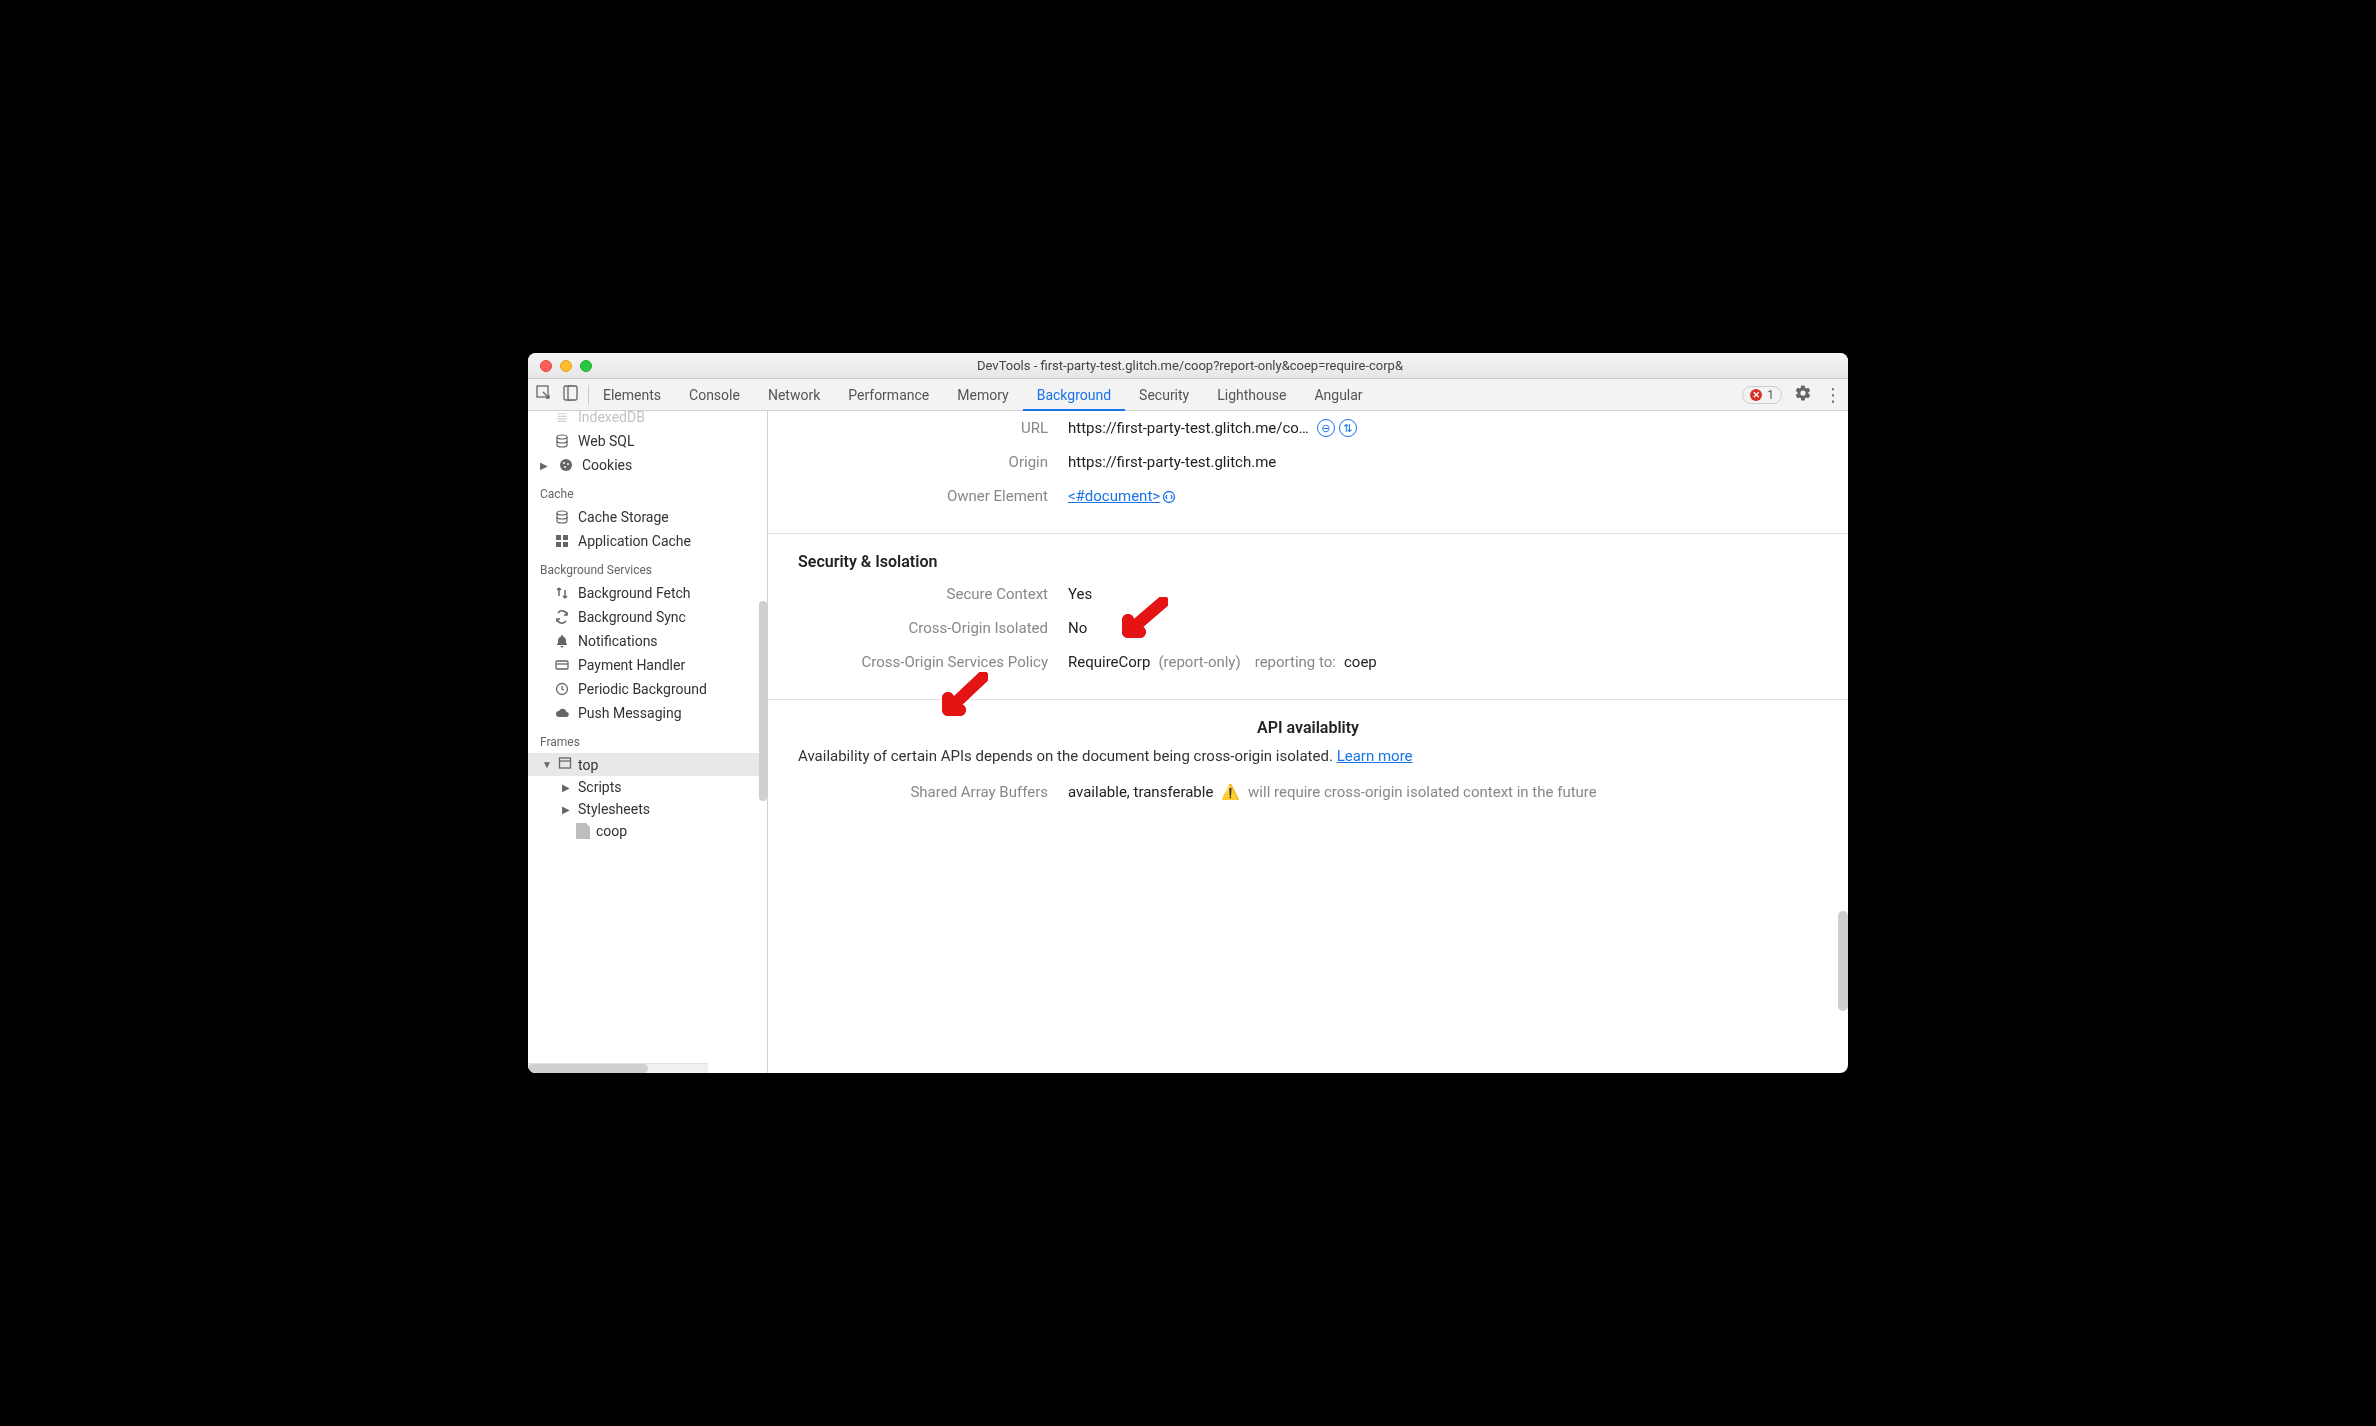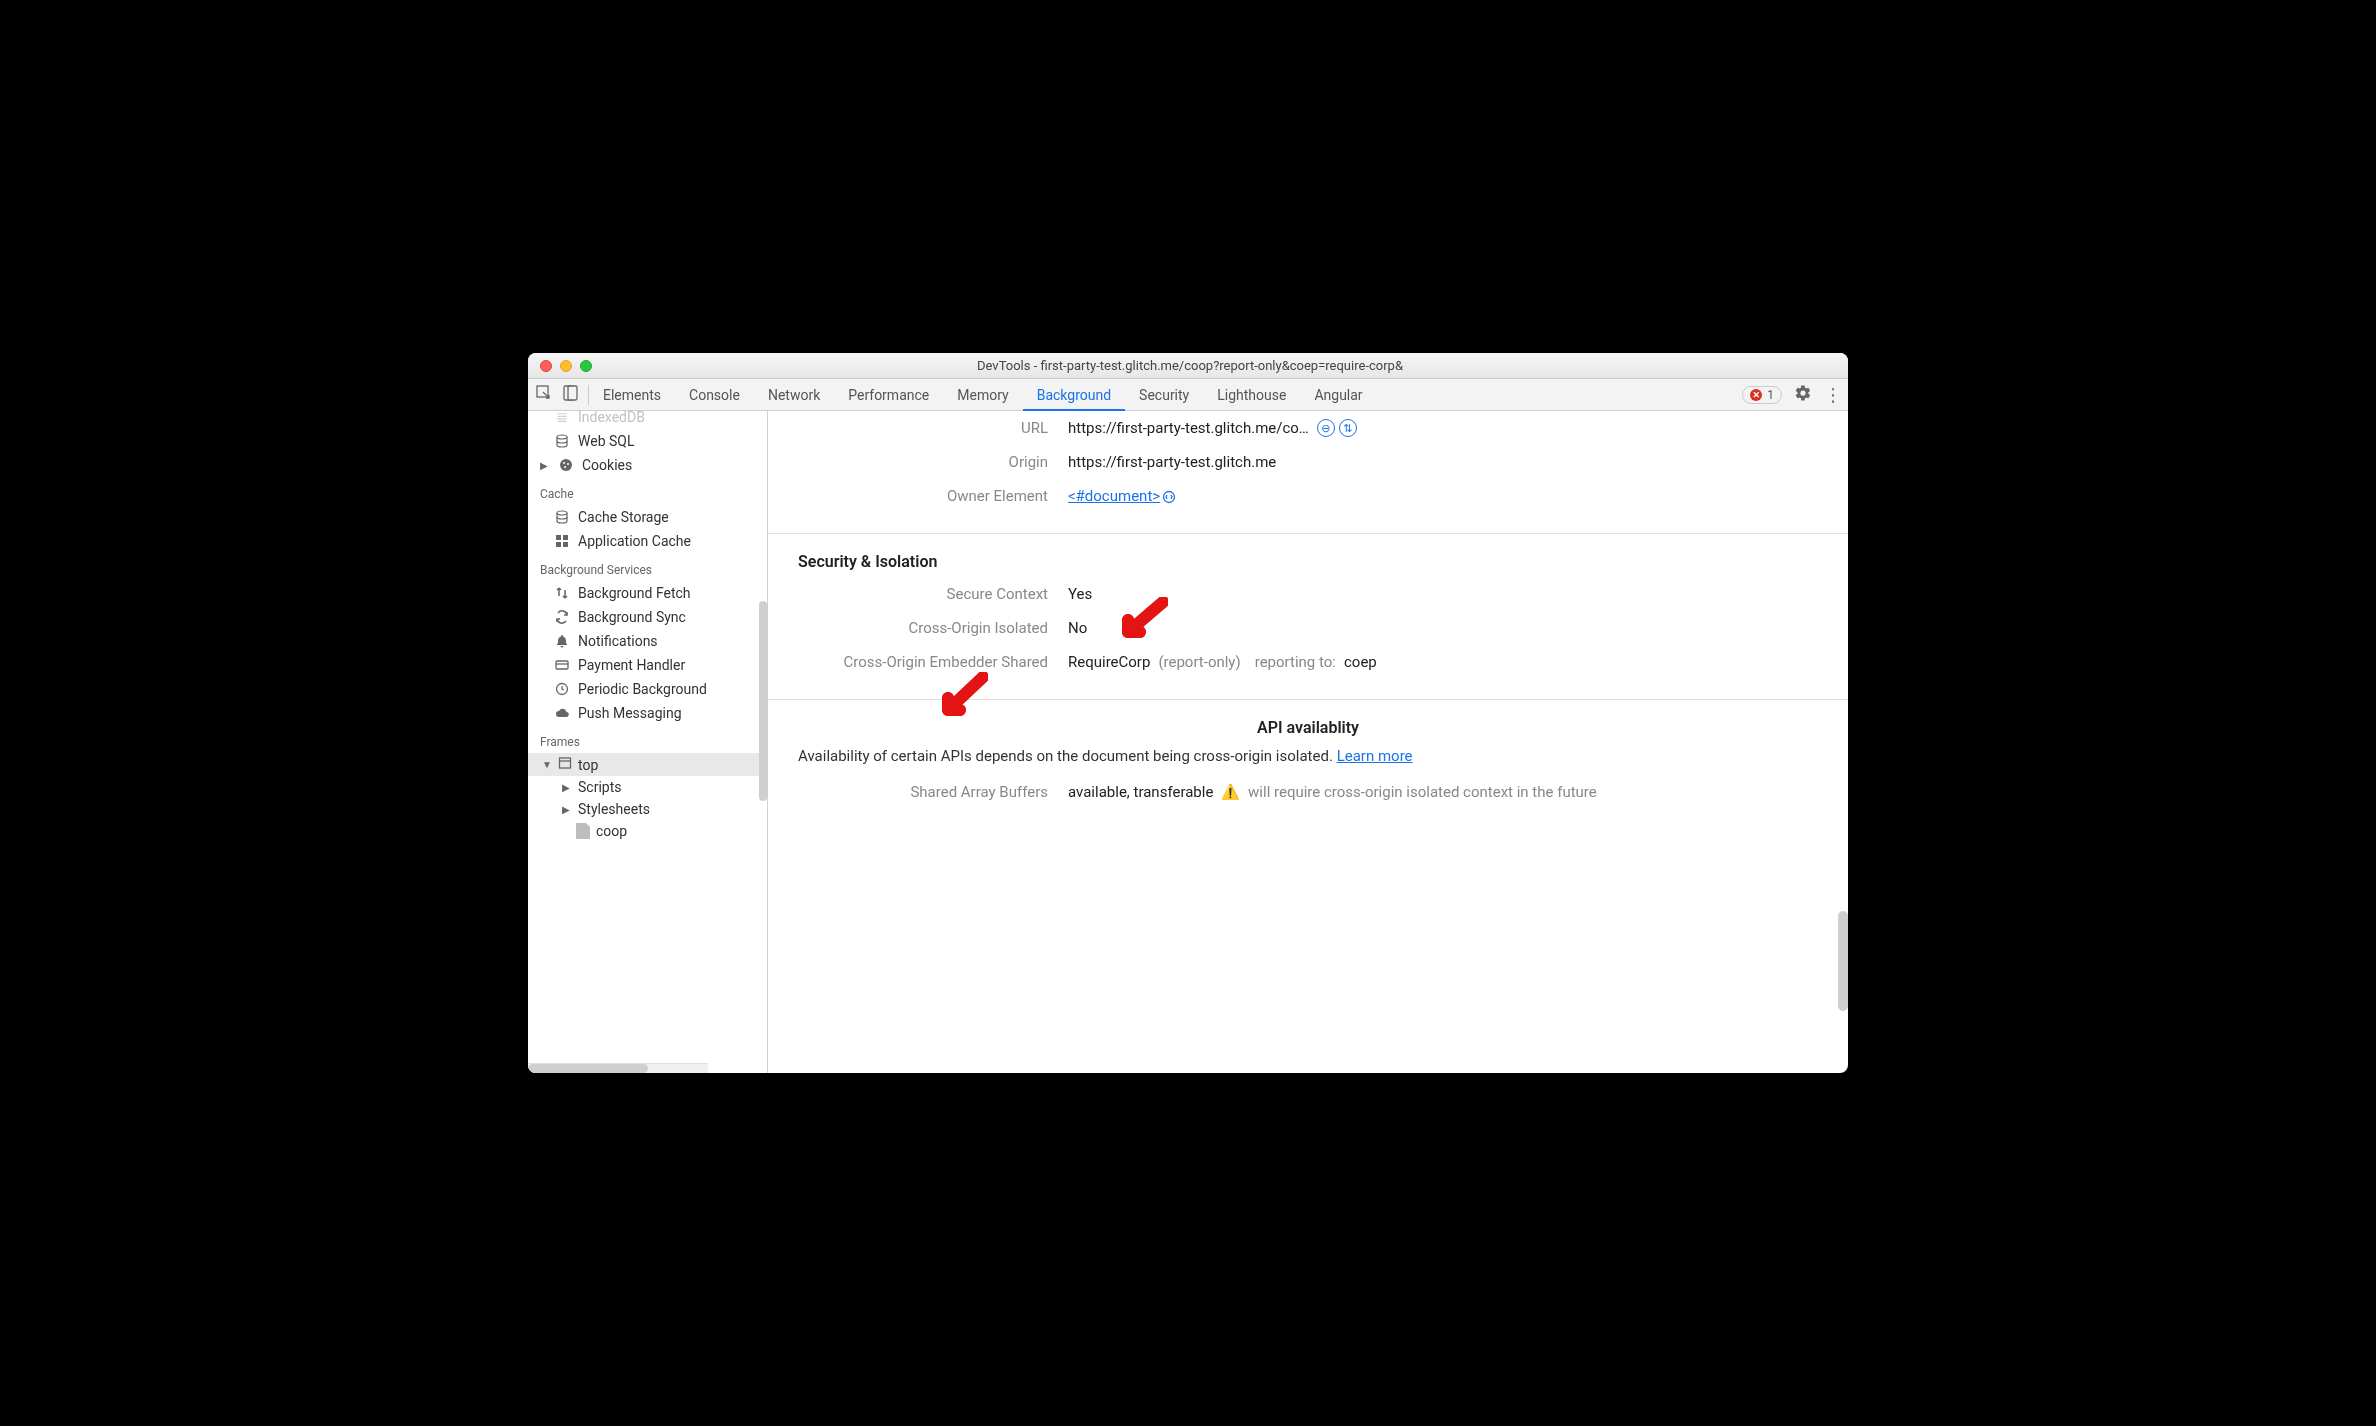--- a/index.html
+++ b/index.html
@@ -420,21 +420,21 @@
         <div class="record-value">
             <span>No</span>
           </div>
         <div class="red-arrow" style="left:320px; top:-14px;">
           <svg width="50" height="46" viewBox="0 0 50 46">
               <path d="M45 5 L10 35 L22 35 L10 35 L10 23" fill="none" stroke="#e41414" stroke-width="12" stroke-linecap="round" stroke-linejoin="round"></path>
             </svg>
         </div>
       </div>
       <div class="record-row">
-        <div class="record-label">Cross-Origin Embedder Shared</div>
+        <div class="record-label">Cross-Origin Services Policy</div>
         <div class="record-value">
           <span>RequireCorp</span>
           <span class="muted">(report-only)</span>
           <span class="muted" style="margin-left:6px;">reporting to:</span>
           <span>coep</span>
         </div>
       </div>
 
       <div class="section-divider"></div>
       <div style="position:relative;text-align:center;">

